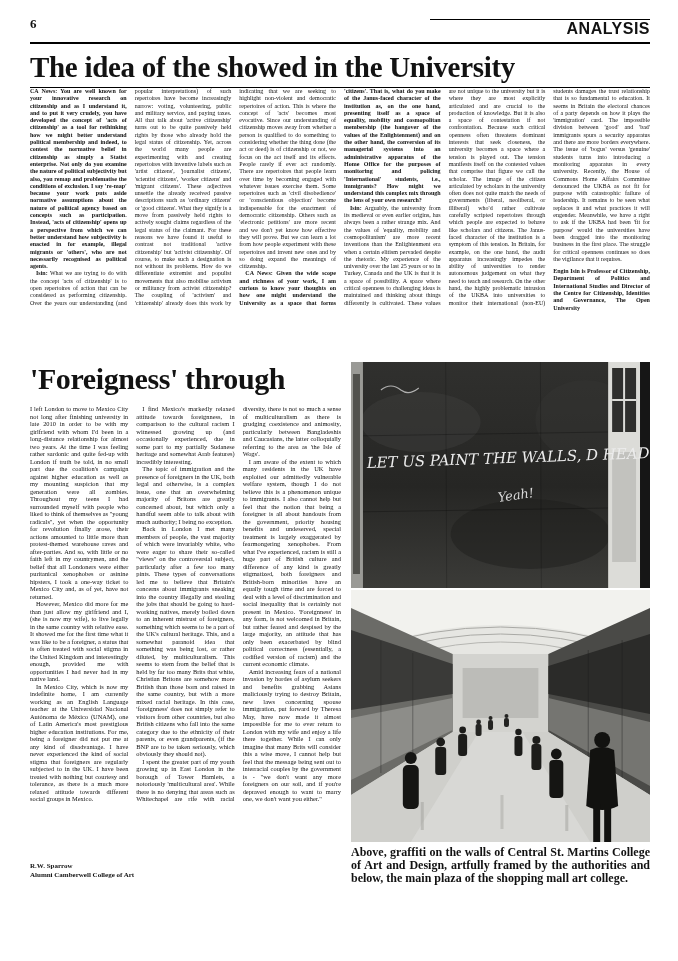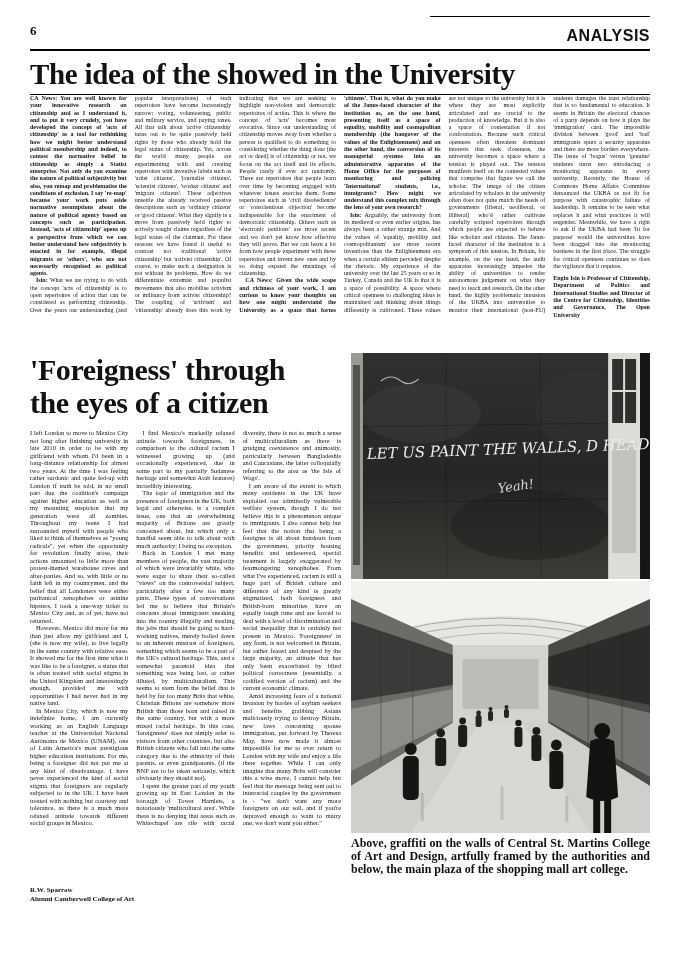--- a/index.html
+++ b/index.html
@@ -6,37 +6,37 @@
   html, body { background:#ffffff; }
   .page {
     width:678px; height:961px; margin:0 auto; background:#ffffff;
     position:relative; overflow:hidden;
     padding:16px 28px 0 30px;
     font-family:"Liberation Serif","DejaVu Serif",serif; color:#121212;
   }
   
   .masthead { display:flex; justify-content:space-between; align-items:flex-end; }
   .pagenum { font-weight:bold; font-size:13px; padding-bottom:6px; }
-  .section-wrap { width:220px; border-top:1.5px solid #000; padding-top:10px; text-align:right; }
+  .section-wrap { width:220px; border-top:1.5px solid #000; padding-top:0; text-align:right; }
   .section { font-family:"Liberation Sans","DejaVu Sans",sans-serif; font-weight:bold; font-size:16px; letter-spacing:.5px; }
   .rule-thick { border-top:2.5px solid #000; margin-top:4px; }
   .rule-thin  { border-top:1px solid #000; margin-top:3px; }
   
   h1.a1 { font-size:29px; font-weight:bold; margin-top:7px; letter-spacing:-.3px; }
   h2.a1sub { font-size:15.5px; font-weight:bold; margin-top:3px; margin-bottom:7px; letter-spacing:-.2px; }
   .cols6 {
     column-count:6; column-gap:8px; height:258px; overflow:hidden;
     font-size:6px; line-height:7.3px; text-align:justify;
   }
   .cols6 p { text-indent:6px; }
   .cols6 p.first { text-indent:0; }
   .cols6 p.q { font-weight:bold; }
   .cols6 p.bio { font-weight:bold; margin-top:5px; text-indent:0; }
   
-  .bottom { display:flex; gap:10px; }
+  .bottom { display:flex; gap:10px; margin-top:16px; }
   .bottom-left { width:312px; }
   h1.a2 { font-size:30px; font-weight:bold; line-height:33px; letter-spacing:-.4px; margin-bottom:10px; }
   .cols3 {
     column-count:3; column-gap:8px; height:452px; overflow:hidden;
     font-size:6.4px; line-height:7.5px; text-align:justify;
   }
   .cols3 p { text-indent:6px; }
   .cols3 p.first { text-indent:0; }
   .signature { width:150px; font-size:7px; font-weight:bold; line-height:9px; margin-top:5px; }
   .bottom-right { width:300px; }
@@ -67,21 +67,21 @@
       <p><b>Isin:</b> <span>What we are trying to do with the concept 'acts of citizenship' is to open repertoires of action that can be considered as performing citizenship. Over the years our understanding (and popular interpretations) of such repertoires have become increasingly narrow: voting, volunteering, public and military service, and paying taxes. All that talk about 'active citizenship' turns out to be quite passively held rights by those who already hold the legal status of citizenship. Yet, across the world many people are experimenting with and creating repertoires with inventive labels such as 'artist citizens', 'journalist citizens', 'scientist citizens', 'worker citizens' and 'migrant citizens'. These adjectives unsettle the already received passive descriptions such as 'ordinary citizens' or 'good citizens'. What they signify is a move from passively held rights to actively sought claims regardless of the legal status of the claimant. For these reasons we have found it useful to contrast not traditional 'active citizenship' but 'activist citizenship'. Of course, to make such a designation is not without its problems. How do we differentiate extremist and populist movements that also mobilise activism or militancy from activist citizenship? The coupling of 'activism' and 'citizenship' already does this work by indicating that we are seeking to highlight non-violent and democratic repertoires of action. This is where the concept of 'acts' becomes most evocative. Since our understanding of citizenship moves away from whether a person is qualified to do something to considering whether the thing done (the act or deed) is of citizenship or not, we focus on the act itself and its effects. People rarely if ever act randomly. There are repertoires that people learn over time by becoming engaged with whatever issues exercise them. Some repertoires such as 'civil disobedience' or 'conscientious objection' become indispensable for the enactment of democratic citizenship. Others such as 'electronic petitions' are more recent and we don't yet know how effective they will prove. But we can learn a lot from how people experiment with these repertoires and invent new ones and by so doing expand the meanings of citizenship.</span></p>
       <p class="q"><b>CA News:</b> <span>Given the wide scope and richness of your work, I am curious to know your thoughts on how one might understand the University as a space that forms 'citizens'. That is, what do you make of the Janus-faced character of the institution as, on the one hand, presenting itself as a space of equality, mobility and cosmopolitan membership (the hangover of the values of the Enlightenment) and on the other hand, the conversion of its managerial systems into an administrative apparatus of the Home Office for the purposes of monitoring and policing 'International' students, i.e., immigrants? How might we understand this complex mix through the lens of your own research?</span></p>
       <p><b>Isin:</b> <span>Arguably, the university from its medieval or even earlier origins, has always been a rather strange mix. And the values of 'equality, mobility and cosmopolitanism' are more recent inventions than the Enlightenment era when a certain elitism pervaded despite the rhetoric. My experience of the university over the last 25 years or so in Turkey, Canada and the UK is that it is a space of possibility. A space where critical openness to challenging ideas is maintained and thinking about things differently is cultivated. These values are not unique to the university but it is where they are most explicitly articulated and are crucial to the production of knowledge. But it is also a space of contestation if not confrontation. Because such critical openness often threatens dominant interests that seek closeness, the university becomes a space where a tension is played out. The tension manifests itself on the contested values that comprise that figure we call the scholar. The image of the citizen articulated by scholars in the university often does not quite match the needs of governments (liberal, neoliberal, or illiberal) who'd rather cultivate carefully scripted repertoires through which people are expected to behave like scholars and citizens. The Janus-faced character of the institution is a symptom of this tension. In Britain, for example, on the one hand, the audit apparatus increasingly impedes the ability of universities to render autonomous judgement on what they need to teach and research. On the other hand, the highly problematic intrusion of the UKBA into universities to monitor their international (non-EU) students damages the trust relationship that is so fundamental to education. It seems in Britain the electoral chances of a party depends on how it plays the 'immigration' card. The impossible division between 'good' and 'bad' immigrants spurs a security apparatus and there are more borders everywhere. The issue of 'bogus' versus 'genuine' students turns into introducing a monitoring apparatus in every university. Recently, the House of Commons Home Affairs Committee denounced the UKBA as not fit for purpose with catastrophic failure of leadership. It remains to be seen what replaces it and what practices it will engender. Meanwhile, we have a right to ask if the UKBA had been 'fit for purpose' would the universities have been dragged into the monitoring business in the first place. The struggle for critical openness continues so does the vigilance that it requires.</span></p>
       <p class="bio">Engin Isin is Professor of Citizenship, Department of Politics and International Studies and Director of the Centre for Citizenship, Identities and Governance, The Open University</p>
     </div>
   </section>
 
   <section class="bottom">
 
     <div class="bottom-left">
-      <h1 class="a2"><span>'Foreigness' through</span><br><span>the eyes of a citizen</span></h1>
+      <h1 class="a2"><span>'Foreigness' through</span><br></h1>
       <div class="cols3">
         <p class="first">I left London to move to Mexico City not long after finishing university in late 2010 in order to be with my girlfriend with whom I'd been in a long-distance relationship for almost two years. At the time I was feeling rather sardonic and quite fed-up with London if truth be told, in no small part due the coalition's campaign against higher education as well as my mounting suspicion that my generation were all zombies. Throughout my teens I had surrounded myself with people who liked to think of themselves as "young radicals", yet when the opportunity for revolution finally arose, their actions amounted to little more than protest-themed warehouse raves and after-parties. And so, with little or no faith left in my countrymen, and the belief that all Londoners were either puritanical xenophobes or asinine hipsters, I took a one-way ticket to Mexico City and, as of yet, have not returned.</p>
         <p>However, Mexico did more for me than just allow my girlfriend and I, (she is now my wife), to live legally in the same country with relative ease. It showed me for the first time what it was like to be a foreigner, a status that is often treated with social stigma in the United Kingdom and interestingly enough, provided me with opportunities I had never had in my native land.</p>
         <p>In Mexico City, which is now my indefinite home, I am currently working as an English Language teacher at the Universidad Nacional Autónoma de México (UNAM), one of Latin America's most prestigious higher education institutions. For me, being a foreigner did not put me at any kind of disadvantage. I have never experienced the kind of social stigma that foreigners are regularly subjected to in the UK. I have been treated with nothing but courtesy and tolerance, as there is a much more relaxed attitude towards different social groups in Mexico.</p>
         <p>I find Mexico's markedly relaxed attitude towards foreignness, in comparison to the cultural racism I witnessed growing up (and occasionally experienced, due in some part to my partially Sudanese heritage and somewhat Arab features) incredibly interesting.</p>
         <p>The topic of immigration and the presence of foreigners in the UK, both legal and otherwise, is a complex issue, one that an overwhelming majority of Britons are greatly concerned about, but which only a handful seem able to talk about with much authority; I being no exception.</p>
         <p>Back in London I met many members of people, the vast majority of which were invariably white, who were eager to share their so-called "views" on the controversial subject, particularly after a few too many pints. These types of conversations led me to believe that Britain's concerns about immigrants sneaking into the country illegally and stealing the jobs that should be going to hard-working natives, merely boiled down to an inherent mistrust of foreigners, something which seems to be a part of the UK's cultural heritage. This, and a somewhat paranoid idea that something was being lost, or rather diluted, by multiculturalism. This seems to stem from the belief that is held by far too many Brits that white, Christian Britons are somehow more British than those born and raised in the same country, but with a more mixed racial heritage. In this case, 'foreignness' does not simply refer to visitors from other countries, but also British citizens who fall into the same category due to the ethnicity of their parents, or even grandparents, (if the BNP are to be taken seriously, which obviously they should not).</p>
         <p>I spent the greater part of my youth growing up in East London in the borough of Tower Hamlets, a notoriously 'multicultural area'. While there is no denying that areas such as Whitechapel are rife with racial diversity, there is not so much a sense of multiculturalism as there is grudging coexistence and animosity, particularly between Bangladeshis and Caucasians, the latter colloquially referring to the area as 'the Isle of Wogs'.</p>
         <p>I am aware of the extent to which many residents in the UK have exploited our admittedly vulnerable welfare system, though I do not believe this is a phenomenon unique to immigrants. I also cannot help but feel that the notion that being a foreigner is all about handouts from the government, priority housing benefits and undeserved, special treatment is largely exaggerated by fearmongering xenophobes. From what I've experienced, racism is still a huge part of British culture and difference of any kind is greatly stigmatized, both foreigners and British-born minorities have an equally tough time and are forced to deal with a level of discrimination and social inequality that is certainly not present in Mexico. 'Foreignness' in any form, is not welcomed in Britain, but rather feared and despised by the large majority, an attitude that has only been exacerbated by blind political correctness (essentially, a codified version of racism) and the current economic climate.</p>
         <p>Amid increasing fears of a national invasion by hordes of asylum seekers and benefits grabbing Asians maliciously trying to destroy Britain, new laws concerning spouse immigration, put forward by Theresa May, have now made it almost impossible for me to ever return to London with my wife and enjoy a life there together. While I can only imagine that many Brits will consider this a wise move, I cannot help but feel that the message being sent out to interracial couples by the government is - "we don't want any more foreigners on our soil, and if you're depraved enough to want to marry one, we don't want you either."</p>

